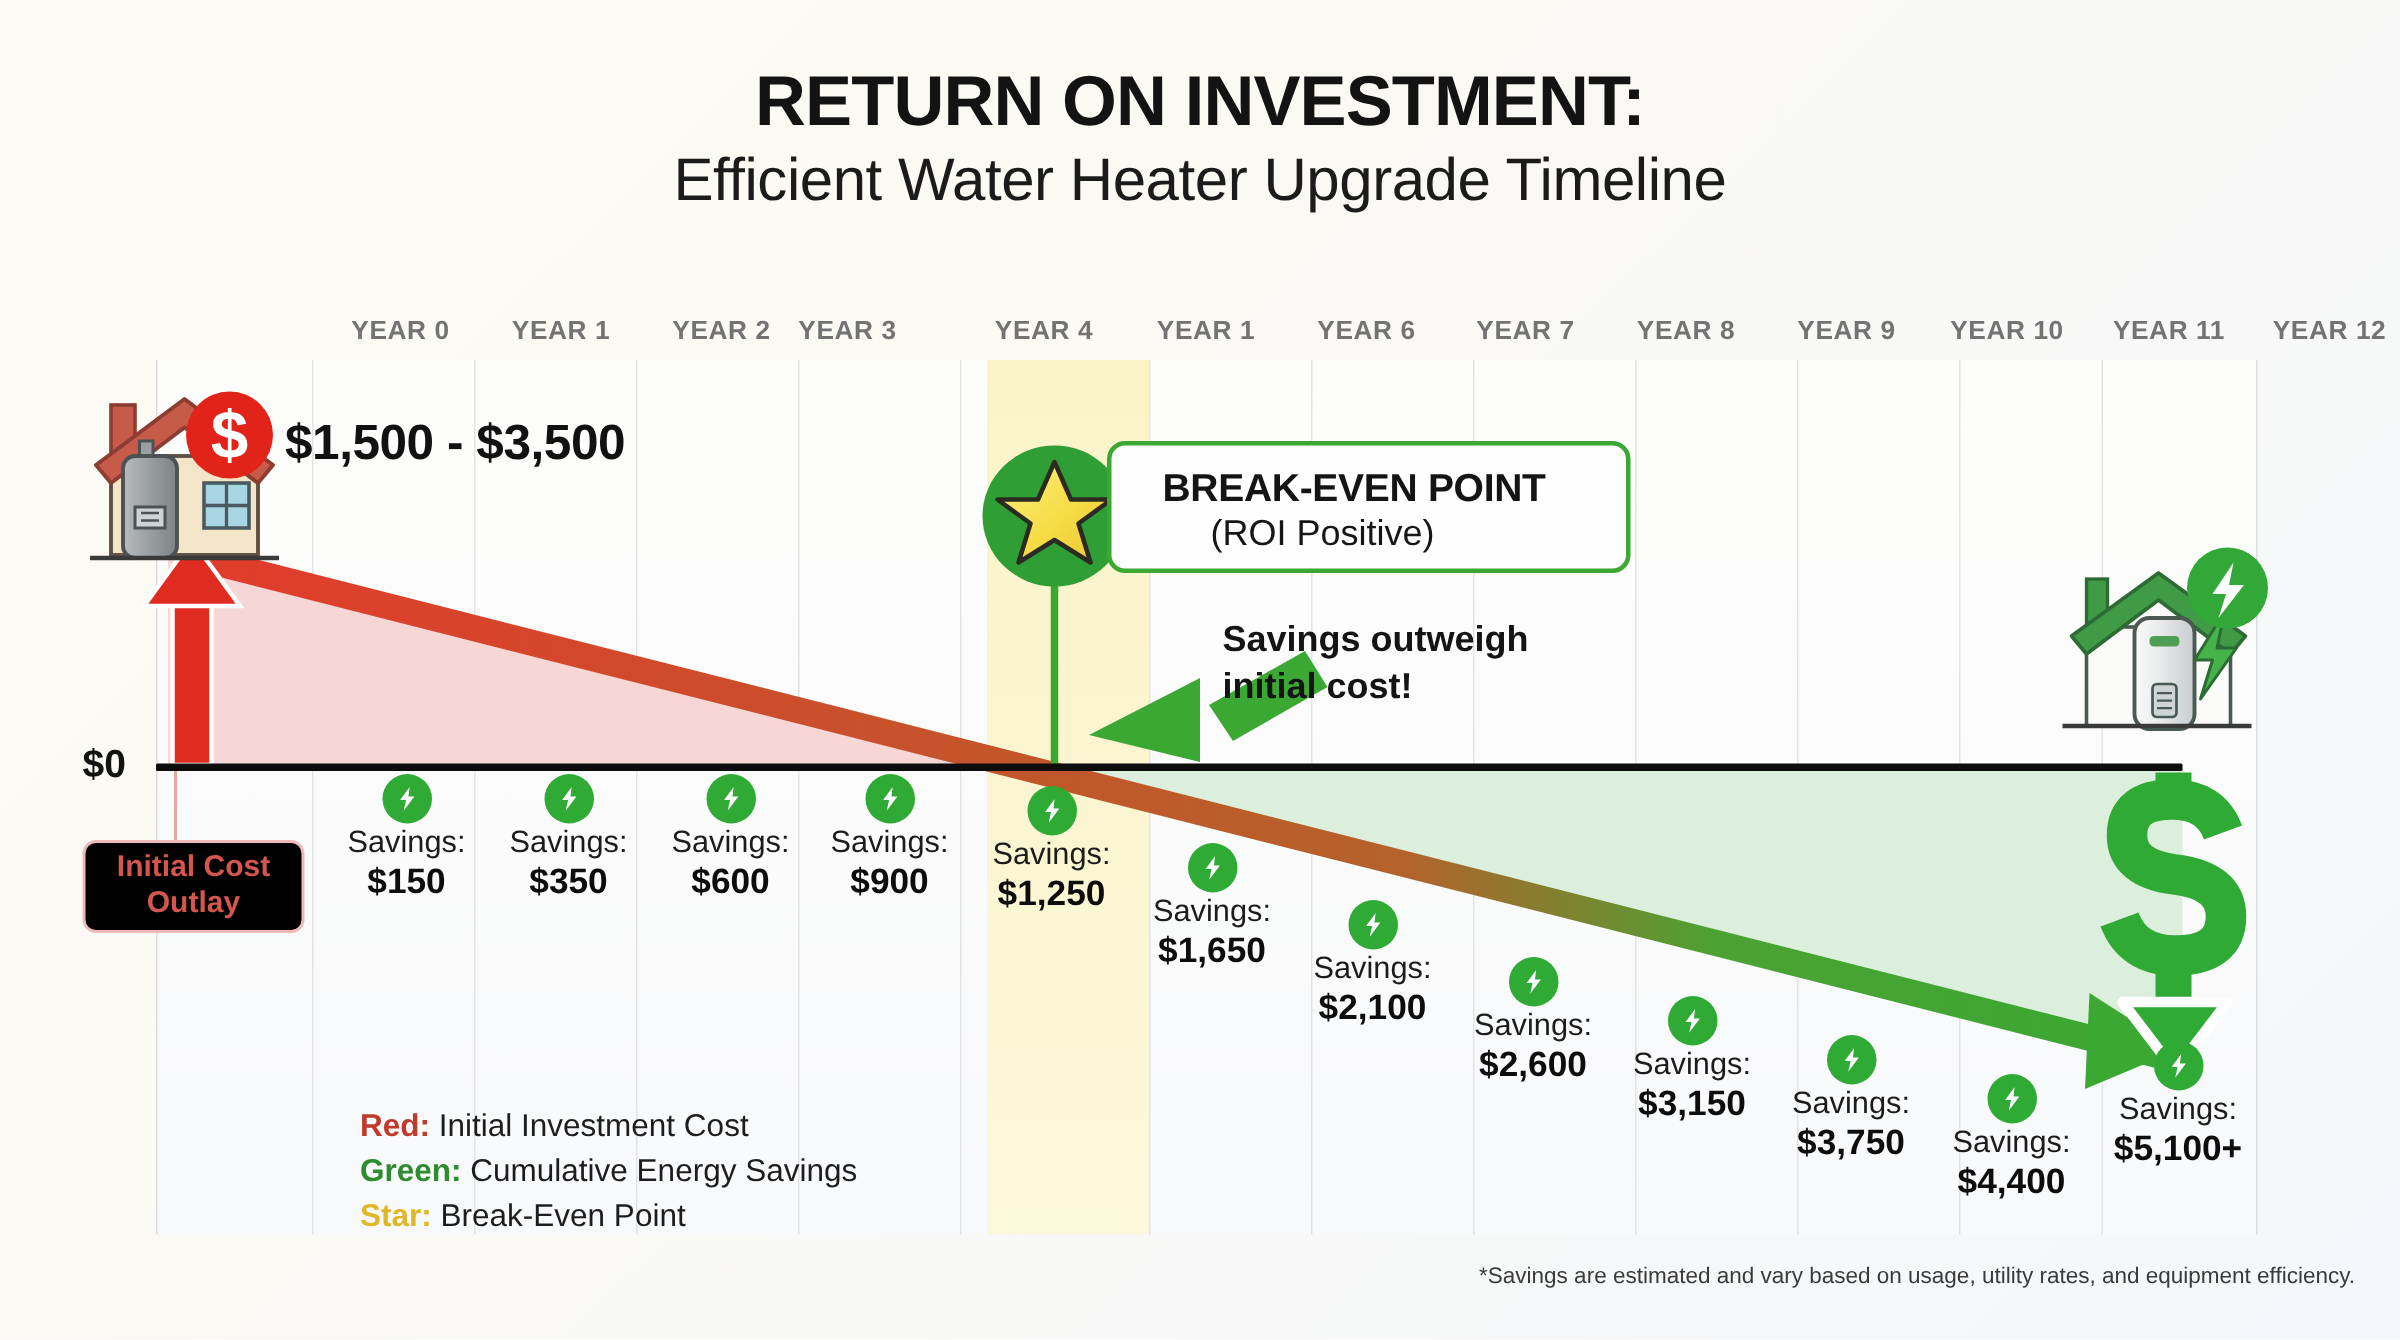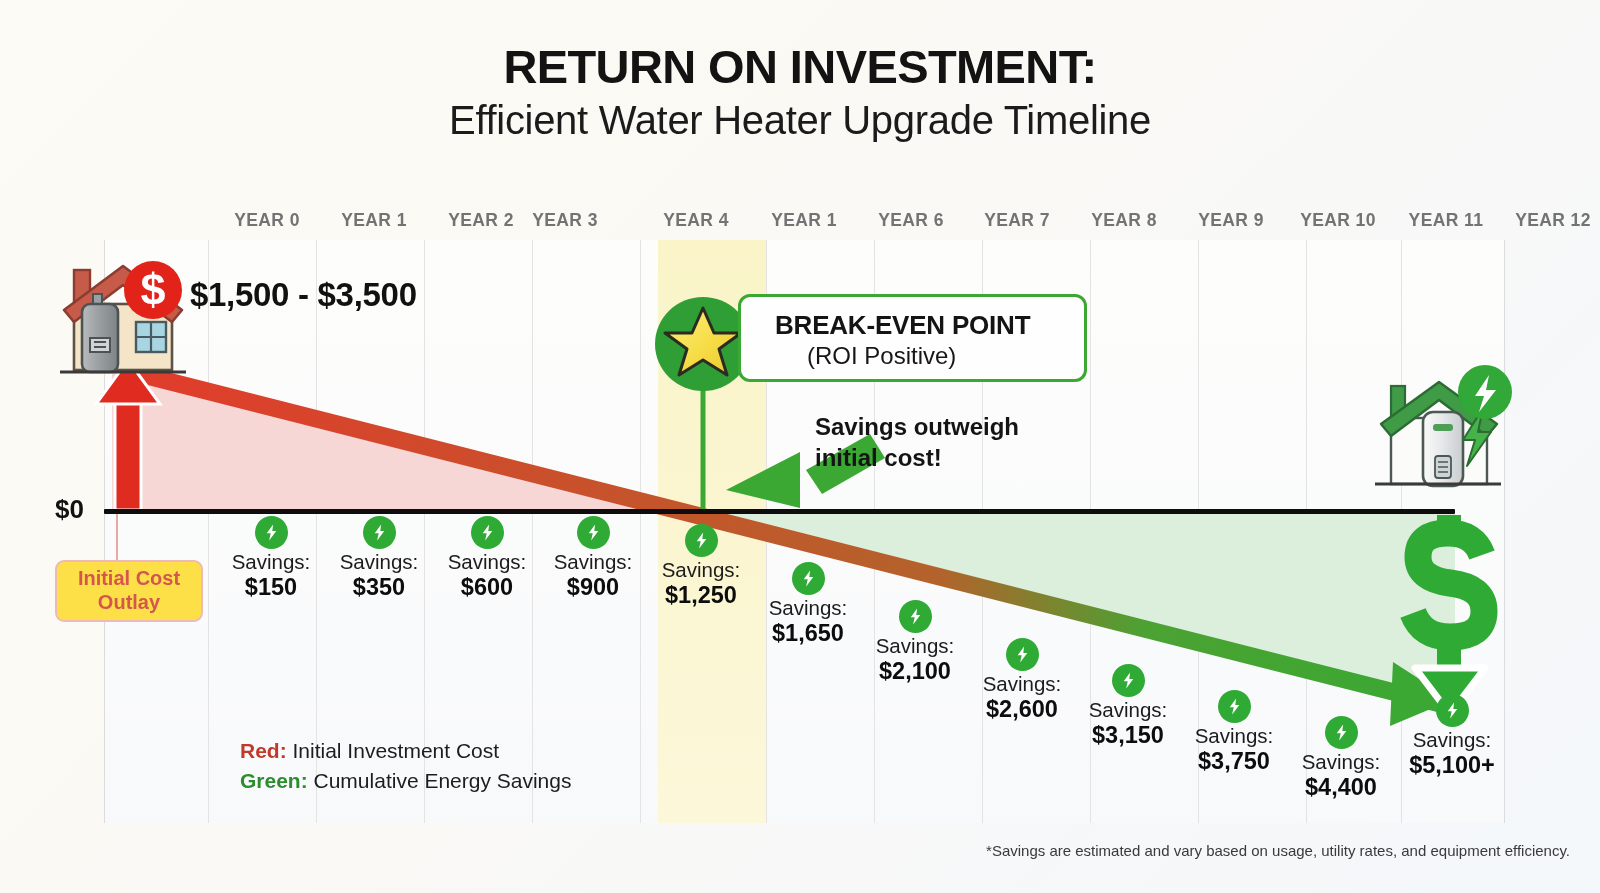--- a/index.html
+++ b/index.html
@@ -56,21 +56,21 @@
   svg.overlay{position:absolute;left:0;top:0;width:1600px;height:893px;pointer-events:none;}
   .cost-head{
     position:absolute;left:190px;top:278px;width:420px;
   }
   .cost-amount{font-size:33px;font-weight:bold;color:#111;letter-spacing:-0.3px;line-height:1.05;}
   .cost-caption{font-size:22.5px;font-weight:bold;color:#1b1b1b;letter-spacing:0.1px;margin-top:3px;}
 
   
   .outlay-box{
     position:absolute;left:55px;top:560px;width:148px;height:62px;
-    border:2px solid #efb9b9;border-radius:9px;background:#fde047;
+    border:2px solid #efb9b9;border-radius:9px;background:#000000;
     display:flex;align-items:center;justify-content:center;text-align:center;
     box-sizing:border-box;
   }
   .outlay-text{font-size:20px;font-weight:bold;color:#d4564f;line-height:1.18;}
   .be-box{
     position:absolute;left:738px;top:294px;width:349px;height:88px;
     border:3.5px solid #3aa832;border-radius:12px;background:#fefefe;
     box-sizing:border-box;
   }
   .be-title{
@@ -337,17 +337,18 @@
       <div class="sv" style="left: 1392px; top: 694px;"><span class="bolt">
           <svg width="19" height="19" viewBox="0 0 24 24">
             <path d="M14 2 L6 13 L11 13 L9 22 L18 10 L13 10 Z" fill="#ffffff"></path>
           </svg>
         </span><div class="sv-l1">Savings:</div><div class="sv-l2">$5,100+</div></div>
     </div>
 
   <div class="legend">
     <div><span class="lg-red">Red:</span><span> Initial Investment Cost</span></div>
     <div><span class="lg-green">Green:</span><span> Cumulative Energy Savings</span></div>
+    <div><span class="lg-star">Star:</span><span> Break-Even Point</span></div>
   </div>
 
   <div class="footnote">*Savings are estimated and vary based on usage, utility rates, and equipment efficiency.</div>
 
 </div>
 
 </body></html>

